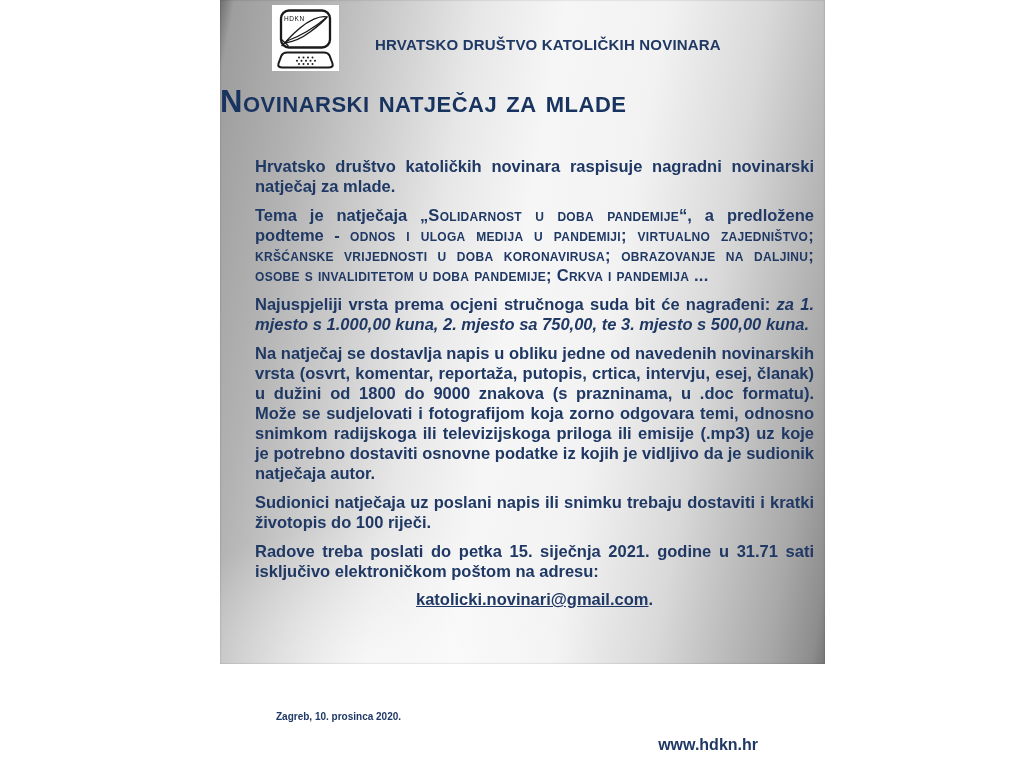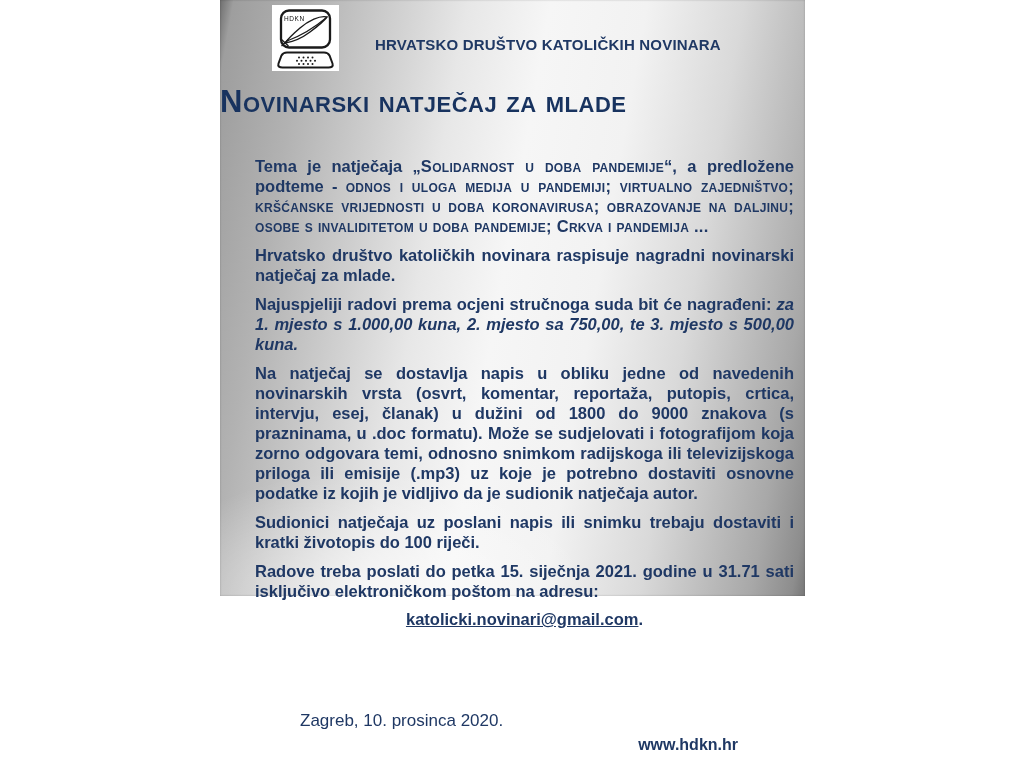--- a/index.html
+++ b/index.html
@@ -6,29 +6,30 @@
   body {
     width: 1024px; height: 760px;
     background: #ffffff;
     font-family: "Liberation Sans", sans-serif;
     overflow: hidden;
   }
   .page { position: relative; width: 1024px; height: 760px; background: #ffffff; }
 
   .poster {
     position: absolute; left: 220px; top: 0;
-    width: 585px; height: 596px;
+    width: 585px; height: 664px;
     background:
       radial-gradient(ellipse 55% 30% at 25% 100%, rgba(255,255,255,0.65), rgba(255,255,255,0) 70%),
       linear-gradient(100deg,
         #6f6f6f 0%, #9e9e9e 2%, #b2b2b2 13%, #e7e7e7 36%,
         #f6f6f6 48%, #f2f2f2 62%, #d9d9d9 76%, #a8a8a8 92%,
         #8d8d8d 98%, #777777 100%);
     box-shadow: inset 0 0 2px rgba(0,0,0,0.25);
     color: #1f3864;
+    padding-left: 20px;
   }
 
   .header { position: absolute; top: 0; left: 0; width: 100%; height: 130px; }
 
   .logo-box {
     position: absolute; left: 52px; top: 5px;
     width: 67px; height: 66px; background: #ffffff;
   }
   .logo-box svg { display: block; width: 67px; height: 66px; }
 
@@ -61,21 +62,21 @@
   .email-line {
     margin-top: 7px;
     text-align: center;
     font-size: 16.5px; font-weight: bold; color: #1f3864;
   }
   .email-line a { color: inherit; text-decoration: underline; cursor: pointer; }
   .email-line .suffix { text-decoration: none; }
 
   .dateline {
     position: absolute; left: 56px; top: 711px;
-    font-size: 17px; font-weight: normal; color: #1f3864; margin-left: 24px;
+    font-size: 10px; font-weight: bold; color: #1f3864;
   }
   .website {
     position: absolute; right: 67px; top: 736px;
     font-size: 16px; font-weight: bold; color: #1f3864;
   }
 </style>
 </head>
 <body>
 
 <div class="page">
@@ -110,23 +111,23 @@
               <circle cx="40.5" cy="59" r="1"></circle>
           </g>
         </svg>
       </div>
       <div class="org-name">HRVATSKO DRUŠTVO KATOLIČKIH NOVINARA</div>
       <div class="title">Novinarski natječaj za mlade</div>
     </div>
 
     <div class="content">
       <div>
+          <p class="para"><span>Hrvatsko društvo katoličkih novinara raspisuje nagradni novinarski natječaj za mlade.</span></p>
           <p class="para"><span>Tema je natječaja „</span><span class="sc">Solidarnost u doba pandemije</span><span>“, a predložene podteme - </span><span class="sc">odnos i uloga medija u pandemiji; virtualno zajedništvo; kršćanske vrijednosti u doba koronavirusa; obrazovanje na daljinu; osobe s invaliditetom u doba pandemije; Crkva i pandemija ...</span></p>
-          <p class="para"><span>Hrvatsko društvo katoličkih novinara raspisuje nagradni novinarski natječaj za mlade.</span></p>
-          <p class="para"><span>Najuspjeliji radovi prema ocjeni stručnoga suda bit će nagrađeni: </span><span class="it">za 1. mjesto s 1.000,00 kuna, 2. mjesto sa 750,00, te 3. mjesto s 500,00 kuna.</span></p>
+          <p class="para"><span>Najuspjeliji vrsta prema ocjeni stručnoga suda bit će nagrađeni: </span><span class="it">za 1. mjesto s 1.000,00 kuna, 2. mjesto sa 750,00, te 3. mjesto s 500,00 kuna.</span></p>
           <p class="para"><span>Na natječaj se dostavlja napis u obliku jedne od navedenih novinarskih vrsta (osvrt, komentar, reportaža, putopis, crtica, intervju, esej, članak) u dužini od 1800 do 9000 znakova (s prazninama, u .doc formatu). Može se sudjelovati i fotografijom koja zorno odgovara temi, odnosno snimkom radijskoga ili televizijskoga priloga ili emisije (.mp3) uz koje je potrebno dostaviti osnovne podatke iz kojih je vidljivo da je sudionik natječaja autor.</span></p>
           <p class="para"><span>Sudionici natječaja uz poslani napis ili snimku trebaju dostaviti i kratki životopis do 100 riječi.</span></p>
           <p class="para"><span>Radove treba poslati do petka 15. siječnja 2021. godine u 31.71 sati isključivo elektroničkom poštom na adresu:</span></p>
         </div>
       <div class="email-line">
         <a>katolicki.novinari@gmail.com</a><span class="suffix">.</span>
       </div>
     </div>
 
     <div class="dateline">Zagreb, 10. prosinca 2020.</div>

